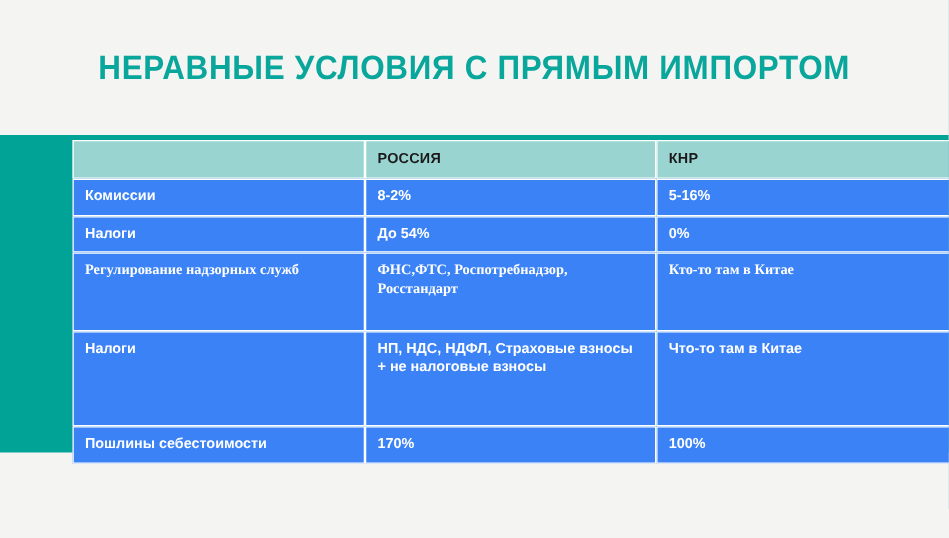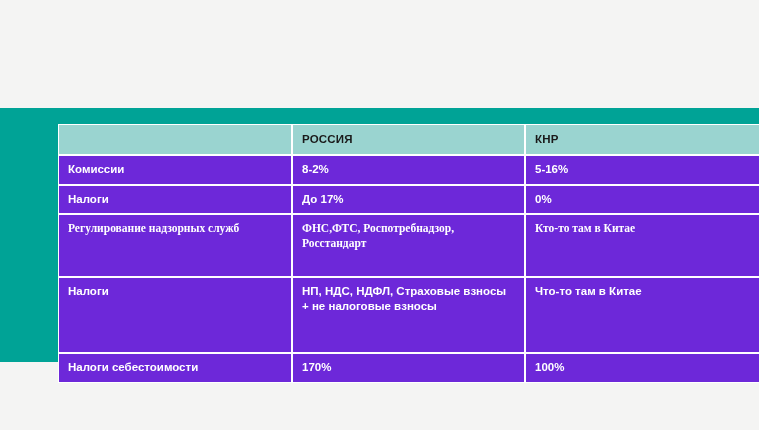--- a/index.html
+++ b/index.html
@@ -45,38 +45,38 @@
     position: absolute;
     left: 0;
     top: 108px;
     width: 759px;
     height: 254px;
     background: #00a396;
   }
   .table-wrap {
     position: absolute;
     left: 58px;
-    top: 124px;
+    top: 112px;
     width: 646px;
   }
   table.compare {
     border-collapse: separate;
     border-spacing: 0;
     width: 646px;
     table-layout: fixed;
   }
   table.compare td {
     border: 1.5px solid #ffffff;
     vertical-align: top;
     padding: 6px 9px 7px 9px;
     font-size: 11.5px;
     font-weight: bold;
     line-height: 1.27;
     color: #ffffff;
-    background: #6d28d9;
+    background: #3b82f6;
   }
   table.compare tr.header-row td {
     background: #9ad4d0;
     color: #1a1a1a;
     height: 15px;
     padding-top: 7px;
     padding-bottom: 7px;
     letter-spacing: 0.2px;
   }
   .col-label  { width: 214px; }
@@ -87,58 +87,61 @@
   tr.r-duties td  { height: 12px; }
   tr.r-regulation td { height: 48px; font-family: Liberation Serif, serif; }
   tr.r-taxes td      { height: 61px; margin-left: 44px; }
   tr.r-cost td       { height: 14px; }
 </style>
 </head>
 <body>
 
 <div class="slide">
 
+  <div class="title-area">
+    <div class="slide-title">НЕРАВНЫЕ УСЛОВИЯ С ПРЯМЫМ ИМПОРТОМ</div>
+  </div>
 
   <div class="teal-band"></div>
 
   <div class="table-wrap">
     <table class="compare">
       <tbody>
         <tr class="header-row">
           <td class="col-label"></td>
           <td class="col-russia">РОССИЯ</td>
           <td class="col-china">КНР</td>
         </tr>
 
         <tr class="r-commission">
           <td class="col-label">Комиссии</td>
           <td class="col-russia">8-2%</td>
           <td class="col-china">5-16%</td>
         </tr>
 
         <tr class="r-duties">
           <td class="col-label">Налоги</td>
-          <td class="col-russia">До 17%</td>
+          <td class="col-russia">До 54%</td>
           <td class="col-china">0%</td>
         </tr>
 
         <tr class="r-regulation">
           <td class="col-label">Регулирование надзорных служб</td>
           <td class="col-russia">ФНС,ФТС, Роспотребнадзор, Росстандарт</td>
           <td class="col-china">Кто-то там в Китае</td>
         </tr>
 
         <tr class="r-taxes">
           <td class="col-label">Налоги</td>
           <td class="col-russia">НП, НДС, НДФЛ, Страховые взносы + не налоговые взносы</td>
           <td class="col-china">Что-то там в Китае</td>
         </tr>
 
         <tr class="r-cost">
-          <td class="col-label">Налоги себестоимости</td>
+          <td class="col-label">Пошлины себестоимости</td>
           <td class="col-russia">170%</td>
           <td class="col-china">100%</td>
         </tr>
       </tbody>
     </table>
   </div>
 
 </div>
 
 </body></html>

